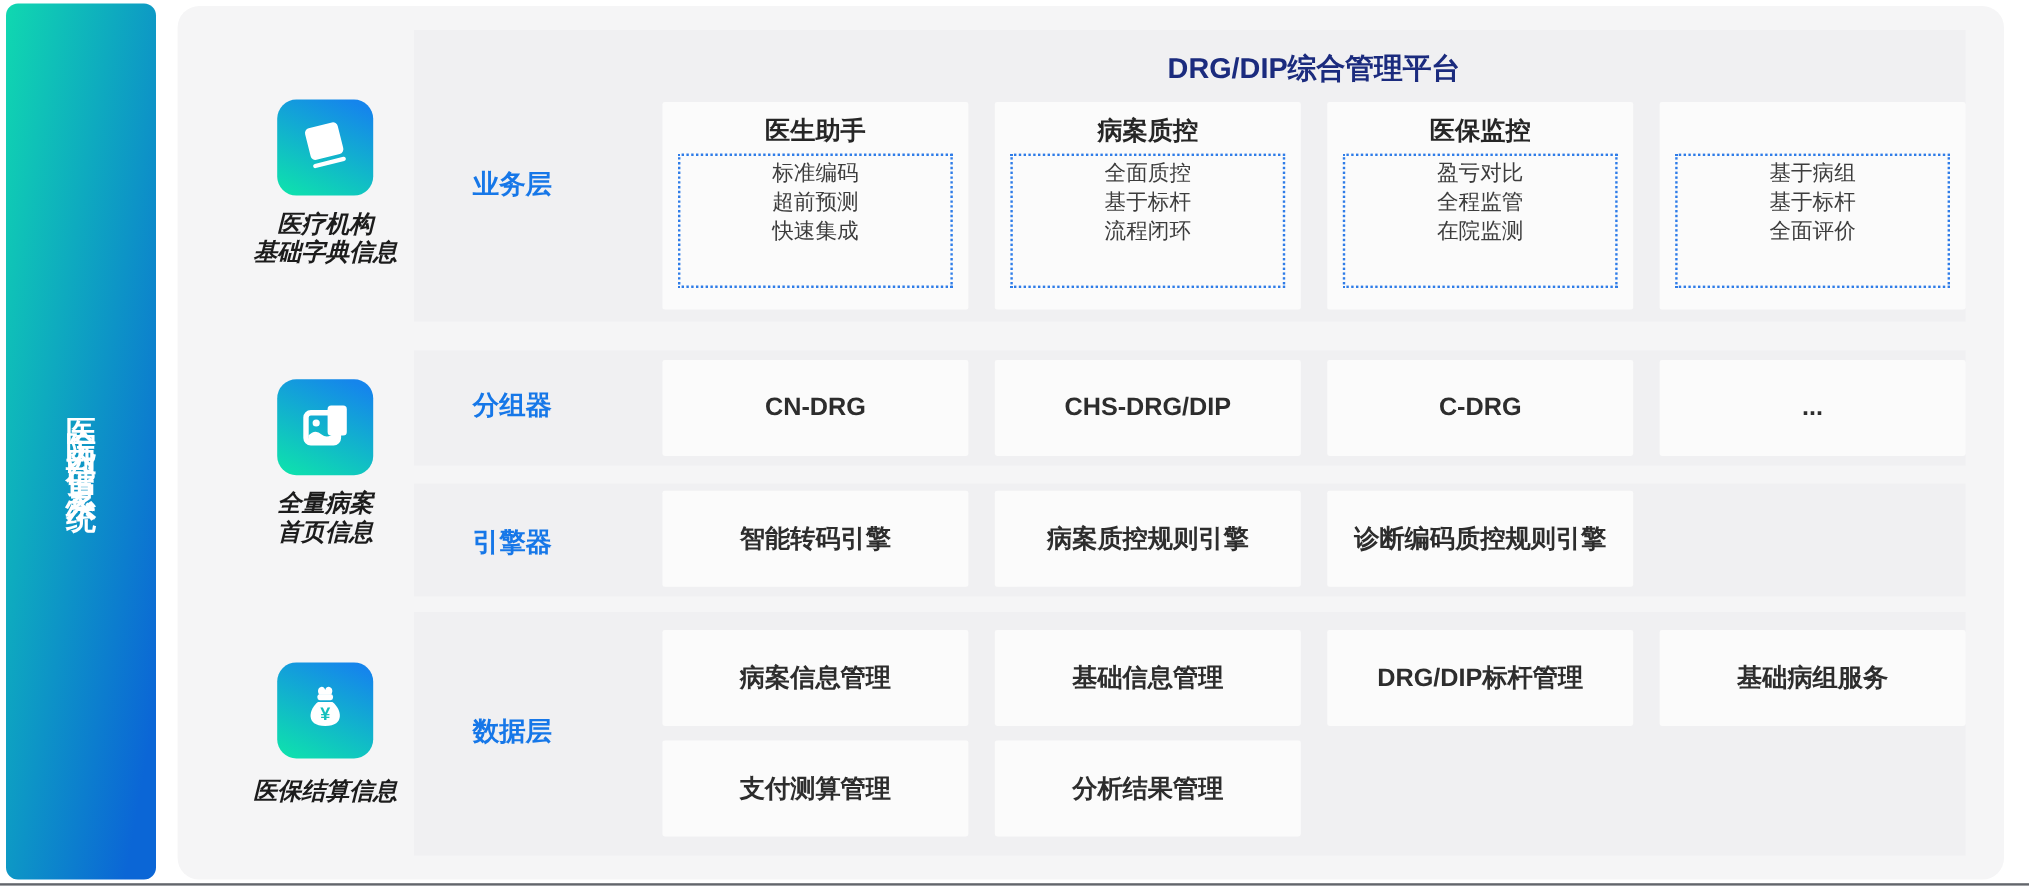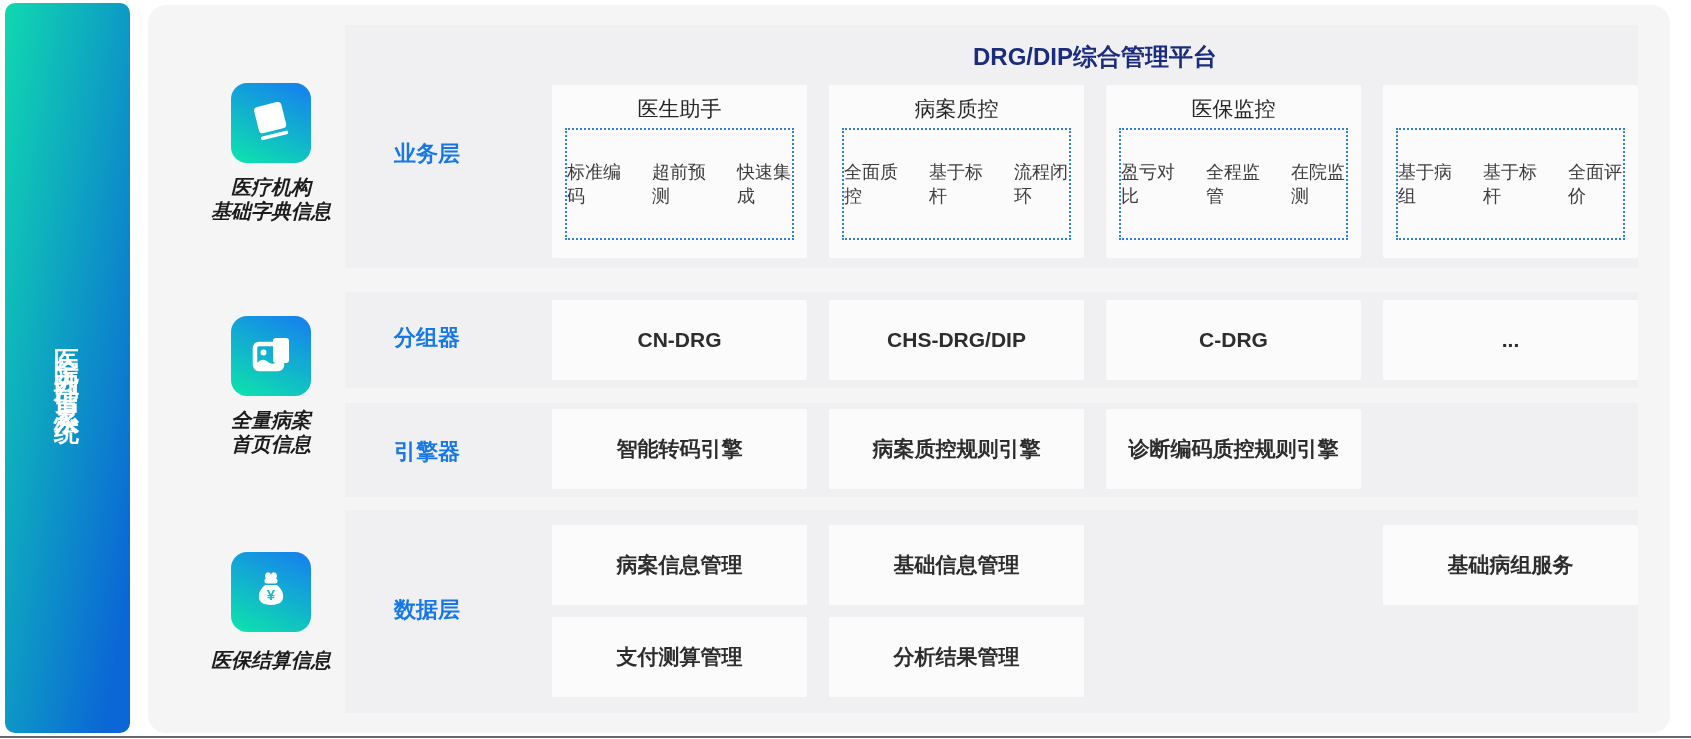--- a/index.html
+++ b/index.html
@@ -44,28 +44,27 @@
   .c1{left:552px;} .c2{left:829px;} .c3{left:1106px;} .c4{left:1383px;}
   .cell-tall{top:85px;height:173px;}
   .cell-r2{top:300px;height:80px;}
   .cell-r3{top:409px;height:80px;}
   .cell-r4a{top:525px;height:80px;}
   .cell-r4b{top:617px;height:80px;}
   .cell-flat{display:flex;align-items:center;justify-content:center;
     font-size:21px;font-weight:700;color:#2d2d2d;}
 
   .biz-header{
-    margin-top:10px;text-align:center;font-size:21px;font-weight:400;color:#262626;
+    margin-top:10px;text-align:center;font-size:21px;font-weight:700;color:#262626;
   }
   .dotted-box{
     position:absolute;left:13px;right:13px;top:43px;height:112px;
     border:2px dotted #2e7ce8;box-sizing:border-box;
-    display:flex;flex-direction:row;justify-content:flex-start;align-items:center;
+    display:flex;flex-direction:column;justify-content:flex-start;align-items:center;
     padding:2px 0;
-    gap:30px;
   }
   .dotted-item{font-size:18px;color:#3d3d3d;}
 
   
   .source-icon{
     position:absolute;left:231px;width:80px;height:80px;border-radius:16px;
     background:linear-gradient(205deg,#1585ec 8%,#0ee0ae 95%);
     display:flex;align-items:center;justify-content:center;
   }
   .si-1{top:83px;} .si-2{top:316px;} .si-3{top:552px;}
@@ -182,19 +181,20 @@
   <div class="cell cell-r2 cell-flat c2">CHS-DRG/DIP</div>
   <div class="cell cell-r2 cell-flat c3">C-DRG</div>
   <div class="cell cell-r2 cell-flat c4">...</div>
 
   <div class="cell cell-r3 cell-flat c1">智能转码引擎</div>
   <div class="cell cell-r3 cell-flat c2">病案质控规则引擎</div>
   <div class="cell cell-r3 cell-flat c3">诊断编码质控规则引擎</div>
 
   <div class="cell cell-r4a cell-flat c1">病案信息管理</div>
   <div class="cell cell-r4a cell-flat c2">基础信息管理</div>
+  <div class="cell cell-r4a cell-flat c3">DRG/DIP标杆管理</div>
   <div class="cell cell-r4a cell-flat c4">基础病组服务</div>
 
   <div class="cell cell-r4b cell-flat c1">支付测算管理</div>
   <div class="cell cell-r4b cell-flat c2">分析结果管理</div>
 
   <div class="bottom-line"></div>
 </div>
 
 </body></html>

